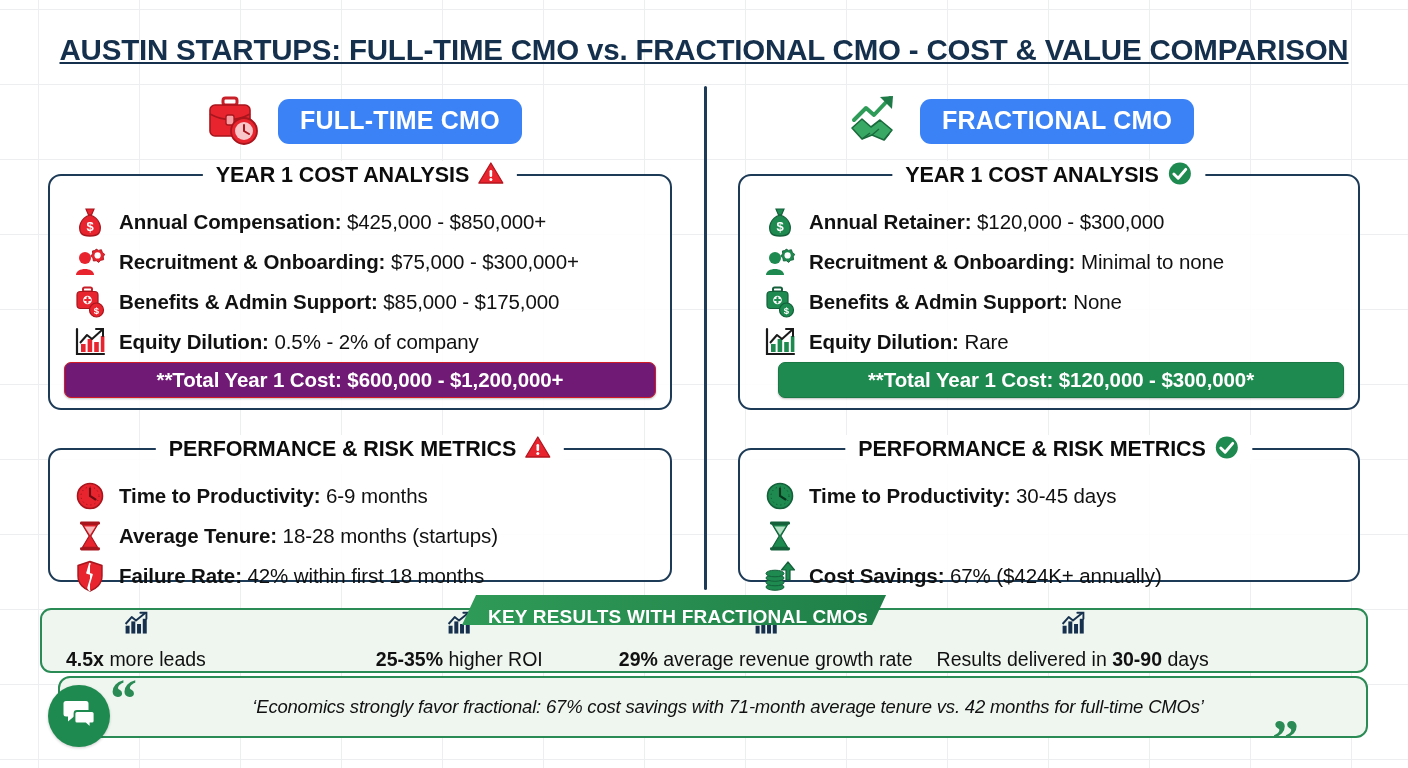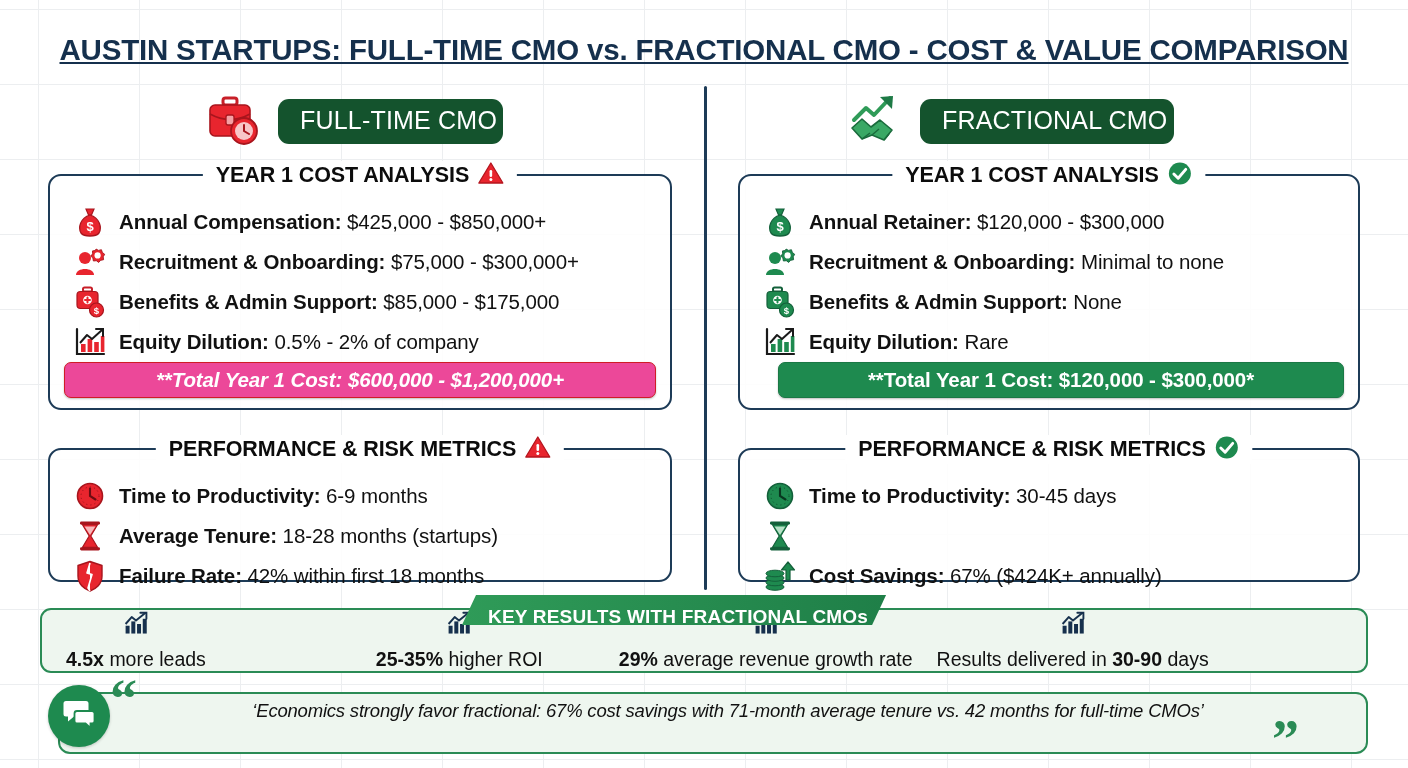--- a/index.html
+++ b/index.html
@@ -68,26 +68,26 @@
     align-items: center;
     gap: 12px;
     top: 94px;
   }
   .col-head.left  { left: 204px; }
   .col-head.right { left: 846px; }
 
   .head-icon { width: 62px; height: 54px; flex: none; }
 
   .badge {
-    background: #14532d;
+    background: #3b82f6;
     color: #ffffff;
     font-size: 25px;
-    font-weight: normal;
+    font-weight: bold;
     letter-spacing: 0.2px;
-    padding: 9px 6px 11px 22px;
+    padding: 9px 22px 11px 22px;
     border-radius: 11px;
     line-height: 1;
     white-space: nowrap;
   }
 
   
   .card {
     position: absolute;
     border: 2.4px solid #1d3b57;
     border-radius: 13px;
@@ -139,21 +139,21 @@
     border-radius: 7px;
     display: flex;
     align-items: center;
     justify-content: center;
     color: #ffffff;
     font-size: 20.5px;
     font-weight: bold;
     letter-spacing: -0.1px;
     box-shadow: 0 1px 2px rgba(0,0,0,0.25);
   }
-  .total-bar.red   { background: #ec4899; border: 1.5px solid #d01c26; font-style: italic; }
+  .total-bar.red   { background: #701a75; border: 1.5px solid #d01c26; }
   .total-bar.green { background: #1e8a4f; border: 1.5px solid #1a7845; margin-left: 24px; }
 
   
   .key-strip {
     position: absolute;
     left: 40px;
     top: 608px;
     width: 1328px;
     height: 65px;
     border: 2.2px solid #2a8b55;
@@ -187,29 +187,29 @@
     white-space: nowrap;
     flex-direction: column;
   }
   .key-item b { font-weight: bold; }
   .key-item .ic { width: 28px; height: 28px; flex:none; }
 
   
   .quote-box {
     position: absolute;
     left: 58px;
-    top: 692px;
+    top: 676px;
     width: 1310px;
     height: 62px;
     border: 2px solid #2a8b55;
     border-radius: 12px;
     background: #eef6ef;
     padding: 6px 56px 6px 86px;
     display: flex;
-    flex-direction: row;
+    flex-direction: column;
     justify-content: center;
   }
   .quote-text {
     font-size: 18.5px;
     font-style: italic;
     color: #111111;
     text-align: center;
     white-space: nowrap;
     letter-spacing: -0.2px;
   }

